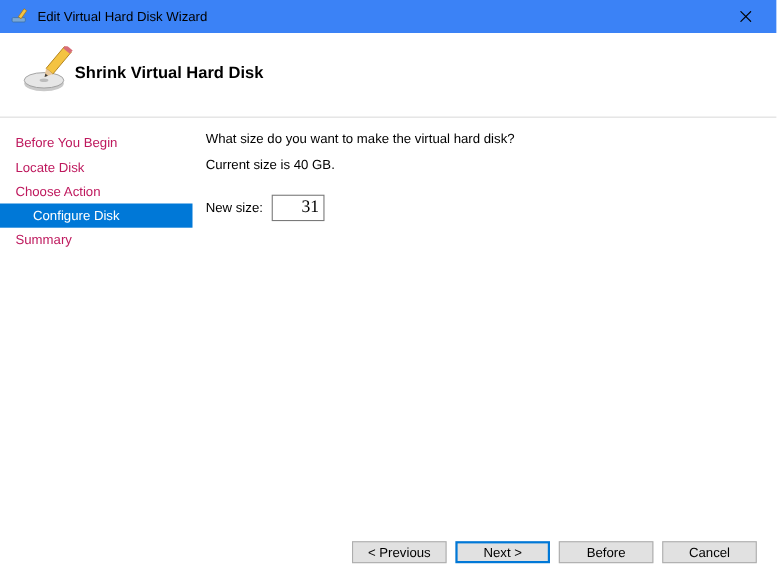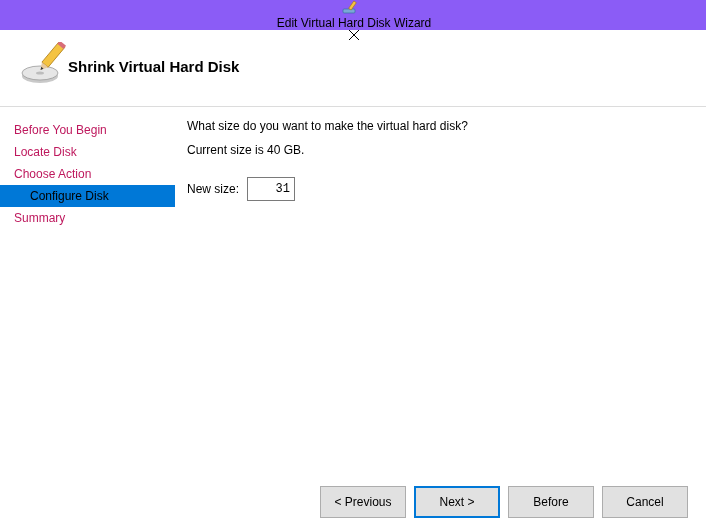--- a/index.html
+++ b/index.html
@@ -10,22 +10,21 @@
       width: 706px;
       height: 532px;
       overflow: hidden;
       color: #000;
     }
     .titlebar {
       height: 30px;
       display: flex;
       align-items: center;
       padding: 0 8px 0 10px;
-      background: #8b5cf6;
-      flex-direction: column;
+      background: #3b82f6;
     }
     .titlebar .app-icon {
       width: 16px; height: 16px;
       margin-right: 8px;
       display: inline-flex;
       align-items: center;
       justify-content: center;
     }
     .titlebar .title-text { flex: 1; color: #000; }
     .titlebar .close-btn {
@@ -57,55 +56,55 @@
       padding: 12px 0 0 0;
     }
     .sidebar .step {
       padding: 4px 0 4px 14px;
       color: #be185d;
       cursor: default;
     }
     .sidebar .step.indent { padding-left: 30px; }
     .sidebar .step.selected {
       background: #0078d7;
-      color: #000000;
+      color: #ffffff;
     }
     .content {
       flex: 1;
       padding: 12px 20px 0 12px;
       color: #000;
     }
     .content p { margin-bottom: 10px; }
     .size-row {
       display: flex;
       align-items: center;
       gap: 8px;
       margin-top: 20px;
     }
     .size-row label { }
     .size-row input {
       width: 48px;
       height: 20px;
       text-align: right;
       padding: 11px 4px;
       border: 1px solid #7a7a7a;
-      font-family: Liberation Mono, monospace;
-      font-size: 12px;
+      font-family: Liberation Serif, serif;
+      font-size: 16px;
     }
     .footer {
       height: 56px;
       display: flex;
       justify-content: flex-end;
       align-items: center;
       gap: 8px;
       padding: 0 18px 0 0;
     }
     .footer button {
       width: 86px;
-      height: 32px;
+      height: 20px;
       background: #e1e1e1;
       border: 1px solid #adadad;
       font-family: inherit;
       font-size: 12px;
       cursor: default;
     }
     .footer button.primary {
       border: 2px solid #0078d7;
       background: #e1e1e1;
     }

